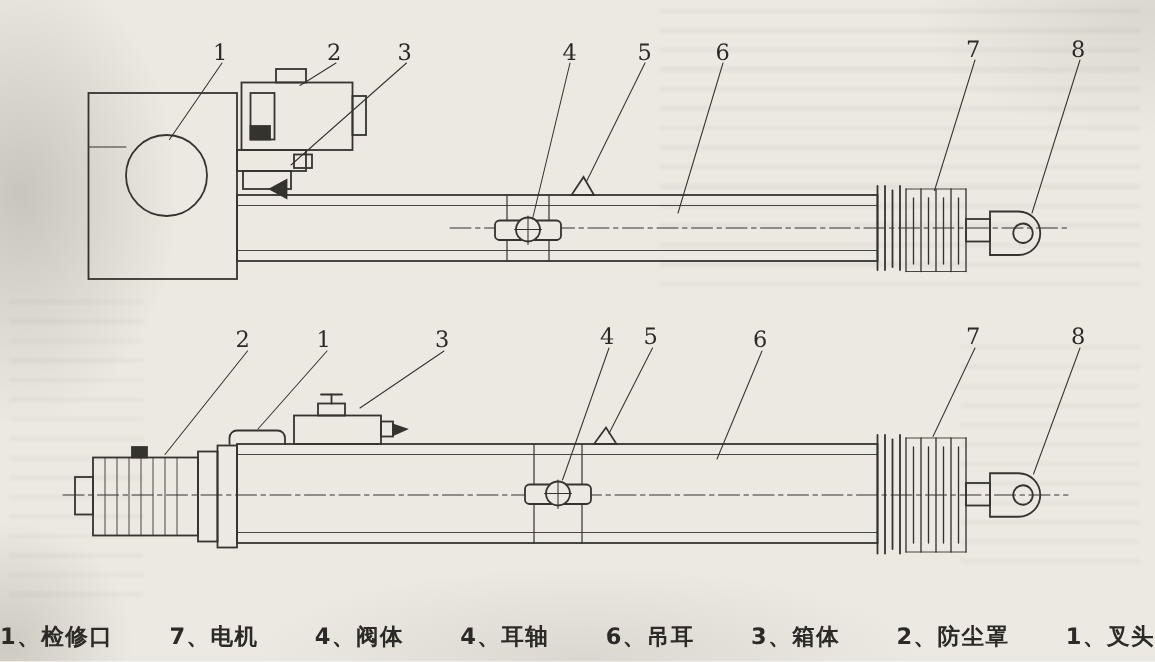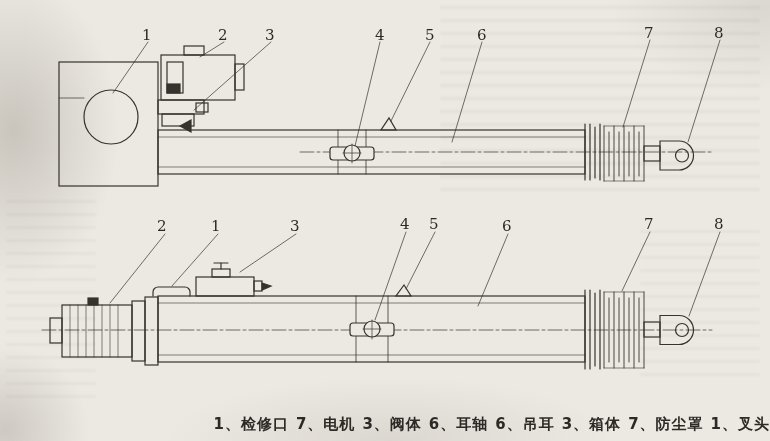--- a/index.html
+++ b/index.html
@@ -21,21 +21,21 @@
   .bleed {
     position:absolute; opacity:.05; filter:blur(1px); pointer-events:none;
     background:repeating-linear-gradient(180deg, #4a4640 0 3px, transparent 3px 13px);
   }
   .bleed.b1 { left:440px; top:6px;   width:320px; height:190px; }
   .bleed.b2 { left:640px; top:230px; width:120px; height:150px; opacity:.04; }
   .bleed.b3 { left:6px;   top:200px; width:90px;  height:200px; opacity:.04; }
   svg.drawing { position:absolute; left:0; top:0; }
   .caption {
     position:absolute; left:0; right:0; bottom:7px;
-    display:flex; justify-content:flex-end; gap:7px;
+    display:flex; justify-content:space-between; gap:20px;
     font-size:15px; font-weight:bold; color:#2c2a26; letter-spacing:1px;
     white-space:nowrap;
   }
 </style>
 </head>
 <body>
 
 <div class="page">
 
   <div class="bleed b1"></div>
@@ -236,21 +236,21 @@
           <text x="644" y="229">7</text>
           <text x="714" y="229">8</text>
         </g>
       </g>
     </g>
   </svg>
 
   <div class="caption">
     <span>1、检修口</span>
     <span>7、电机</span>
-    <span>3、阀体</span>
-    <span>6、耳轴</span>
+    <span>4、阀体</span>
+    <span>4、耳轴</span>
     <span>6、吊耳</span>
     <span>3、箱体</span>
-    <span>7、防尘罩</span>
+    <span>2、防尘罩</span>
     <span>1、叉头</span>
   </div>
 
 </div>
 
 </body></html>

